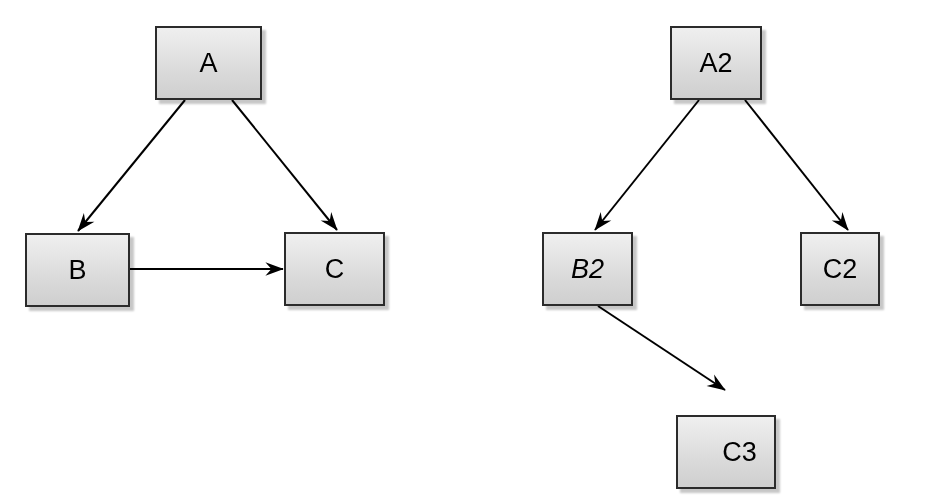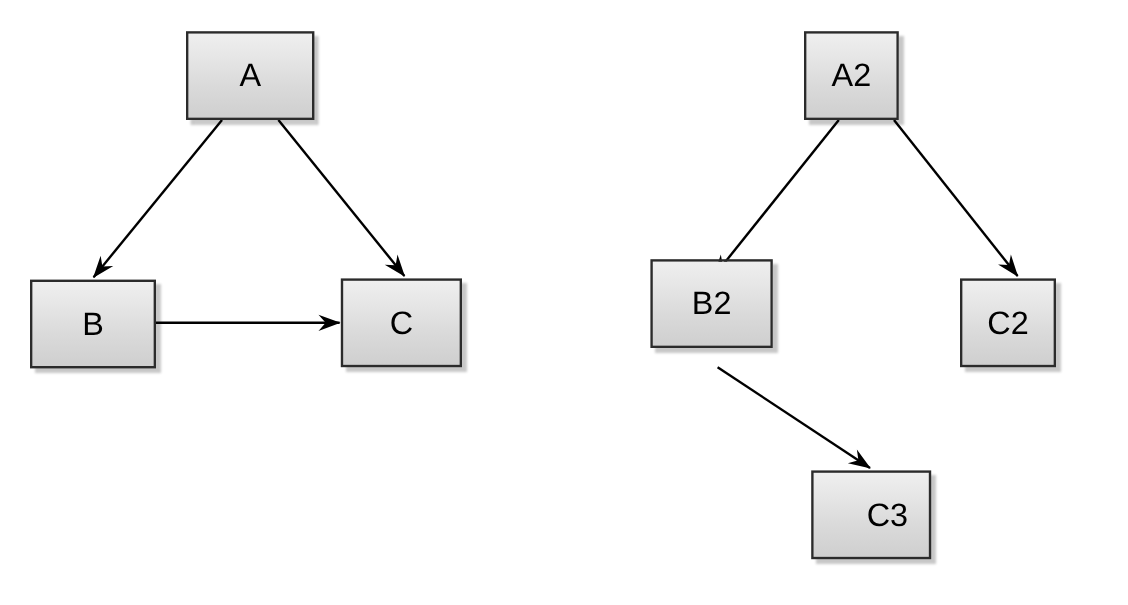--- a/index.html
+++ b/index.html
@@ -70,27 +70,27 @@
   <div id="nodes-group">
       <div class="node" style="left: 155px; top: 26px; width: 107px; height: 74px;">
         <span class="node-label">A</span>
       </div>
       <div class="node" style="left: 25px; top: 233px; width: 105px; height: 74px;">
         <span class="node-label">B</span>
       </div>
       <div class="node" style="left: 284px; top: 232px; width: 101px; height: 74px;">
         <span class="node-label">C</span>
       </div>
-      <div class="node" style="left: 670px; top: 26px; width: 79px; height: 74px;">
+      <div class="node" style="left: 670px; top: 26px; width: 92px; height: 74px;">
         <span class="node-label">A2</span>
       </div>
-      <div class="node" style="left: 542px; top: 216px; width: 102px; height: 74px;">
+      <div class="node" style="left: 542px; top: 232px; width: 91px; height: 74px; font-style: italic;">
         <span class="node-label">B2</span>
       </div>
       <div class="node" style="left: 800px; top: 232px; width: 80px; height: 74px;">
         <span class="node-label">C2</span>
       </div>
-      <div class="node" style="left: 676px; top: 392px; width: 100px; height: 74px; padding-left: 27px;">
+      <div class="node" style="left: 676px; top: 415px; width: 100px; height: 74px; padding-left: 27px;">
         <span class="node-label">C3</span>
       </div>
     </div>
 
 </div>
 
 </body></html>

